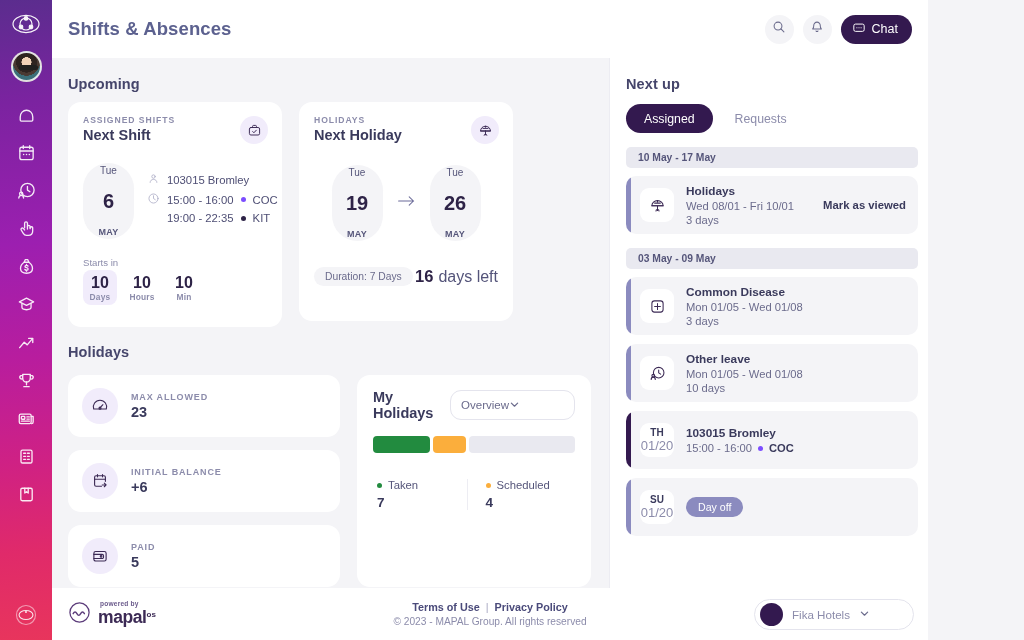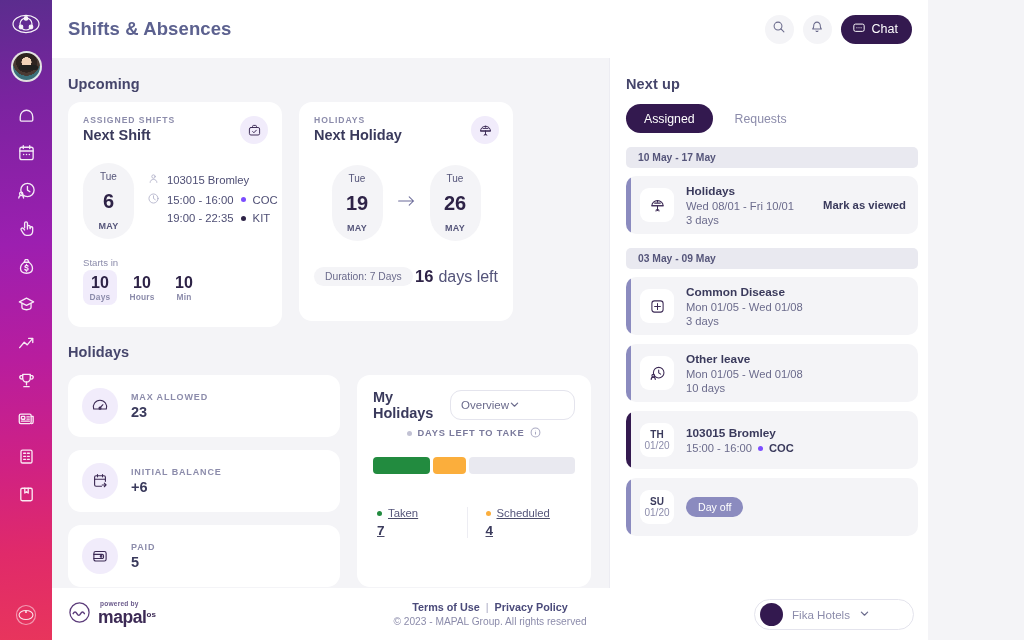--- a/index.html
+++ b/index.html
@@ -80,21 +80,21 @@
   .card-kicker { font-size: 8.6px; font-weight: 700; letter-spacing: .95px; color: #8c8cab; text-transform: uppercase; }
   .card-heading { font-size: 14.5px; font-weight: 700; color: #3a3a5c; margin-top: 2px; }
   .card-badge {
     position: absolute; right: 14px; top: 14px; width: 28px; height: 28px;
     border-radius: 50%; background: #f1ecfb; display: flex; align-items: center; justify-content: center;
   }
   .card-badge svg { width: 15px; height: 15px; stroke: #3c2a55; fill: none; stroke-width: 1.3; stroke-linecap: round; stroke-linejoin: round; }
 
   .date-pill {
     width: 51px; height: 76px; border-radius: 26px; background: #f4f4f7;
-    display: flex; flex-direction: column; align-items: center; justify-content: center; gap: 9px;
+    display: flex; flex-direction: column; align-items: center; justify-content: center; gap: 15px;
     flex: 0 0 51px;
   }
   .dp-dow { font-size: 10px; color: #55557a; font-weight: 400; }
   .dp-day { font-size: 20px; font-weight: 700; color: #2e2347; line-height: 1.05; }
   .dp-mon { font-size: 9px; font-weight: 700; color: #55557a; letter-spacing: .3px; }
 
   .shift-mid { display: flex; gap: 13px; margin-top: 20px; align-items: flex-start; }
   .shift-lines { padding-top: 9px; display: flex; flex-direction: column; gap: 5px; }
   .sline { display: flex; align-items: center; gap: 7px; font-size: 11.3px; color: #4e4e74; white-space: nowrap; }
   .sline svg { width: 13px; height: 13px; stroke: #aeaec7; fill: none; stroke-width: 1.3; stroke-linecap: round; stroke-linejoin: round; flex: 0 0 13px; }
@@ -135,21 +135,21 @@
     display: flex; align-items: center; padding: 0 10px; font-size: 11.5px; color: #6b6b8c; cursor: pointer;
   }
   .select svg { margin-left: auto; width: 11px; height: 11px; stroke: #6b6b8c; fill: none; stroke-width: 1.5; stroke-linecap: round; stroke-linejoin: round; }
   .big-num { text-align: center; font-size: 19px; font-weight: 700; color: #45456b; margin-top: 17px; }
   .dlt { display: flex; align-items: center; justify-content: center; gap: 6px; margin-top: 3px; }
   .dlt .mdot { width: 5px; height: 5px; border-radius: 50%; background: #c2c2d4; }
   .dlt .txt { font-size: 9.3px; font-weight: 700; letter-spacing: .8px; color: #7a7a9c; }
   .dlt svg { width: 11px; height: 11px; stroke: #a9a9c2; fill: none; stroke-width: 1.3; }
   .bar { display: flex; gap: 3px; height: 17px; margin-top: 15px; }
   .bar > div { border-radius: 4px; }
-  .legend { display: flex; margin-top: 33px; text-decoration: underline; }
+  .legend { display: flex; margin-top: 26px; }
   .lg { flex: 1; padding-left: 4px; }
   .lg + .lg { border-left: 1px solid #ededf3; padding-left: 18px; }
   .lg-top { display: flex; align-items: center; gap: 6px; font-size: 11.3px; color: #55557a; }
   .lg-val { font-size: 13.5px; font-weight: 700; color: #3a3a5c; margin-top: 4px; }
 
   
   .tabs { display: flex; align-items: center; gap: 4px; margin-top: 12px; }
   .tab { height: 29px; padding: 0 18px; border-radius: 15px; display: flex; align-items: center; font-size: 12.3px; color: #8c8cab; cursor: pointer; }
   .tab.active { background: #33194f; color: #fff; }
   .grp-head {
@@ -159,21 +159,21 @@
   .nu-item {
     background: #f4f4f7; border-radius: 10px; height: 58px; display: flex; align-items: center;
     padding-left: 14px; padding-right: 12px; margin-bottom: 9px; position: relative; overflow: hidden; cursor: pointer;
   }
   .nu-item::before { content: ""; position: absolute; left: 0; top: 0; bottom: 0; width: 5px; border-radius: 3px; background: #8b8bbf; }
   .nu-item.dark::before { background: #33194f; }
   .nu-ic { width: 34px; height: 34px; border-radius: 9px; background: #fff; display: flex; align-items: center; justify-content: center; flex: 0 0 34px; }
   .nu-ic svg { width: 17px; height: 17px; stroke: #3c2a55; fill: none; stroke-width: 1.25; stroke-linecap: round; stroke-linejoin: round; }
   .nu-day { width: 34px; height: 34px; border-radius: 9px; background: #fff; display: flex; flex-direction: column; align-items: center; justify-content: center; flex: 0 0 34px; }
   .nu-day .d1 { font-size: 10px; font-weight: 700; color: #3a3a5c; line-height: 1.1; }
-  .nu-day .d2 { font-size: 10px; color: #8c8cab; text-align: center; }
+  .nu-day .d2 { font-size: 13px; color: #8c8cab; text-align: center; }
   .nu-txt { margin-left: 12px; min-width: 0; }
   .nu-t1 { font-size: 11.8px; font-weight: 700; color: #3a3a5c; }
   .nu-t2 { font-size: 11.2px; color: #6b6b8c; margin-top: 2px; display: flex; align-items: center; gap: 6px; }
   .nu-t3 { font-size: 11.2px; color: #6b6b8c; margin-top: 2px; }
   .nu-action { margin-left: auto; font-size: 11.3px; font-weight: 700; color: #3a3a5c; white-space: nowrap; cursor: pointer; }
   .dayoff-chip { background: #8b8bbf; color: #fff; font-size: 10.6px; border-radius: 11px; padding: 4px 12px; margin-left: 12px; }
 
   
   .footer { height: 52px; flex: 0 0 52px; background: #fff; display: flex; align-items: center; padding: 0 14px 0 16px; position: relative; }
   .mapal { display: flex; align-items: center; gap: 7px; }
@@ -493,30 +493,20 @@
               <div class="select">
                 <span>Overview</span>
                 <span>
                   <svg viewBox="0 0 14 14">
                       <path d="M3 5.2 7 9.2l4-4"></path>
                     </svg>
                 </span>
               </div>
             </div>
 
-            <div class="dlt">
-              <span class="mdot"></span>
-              <span class="txt">DAYS LEFT TO TAKE</span>
-              <span>
-                <svg viewBox="0 0 14 14">
-                    <circle cx="7" cy="7" r="5.6"></circle>
-                    <path d="M7 6.2v3.4M7 4.4v.5"></path>
-                  </svg>
-              </span>
-            </div>
 
             <div class="bar">
               <div style="flex:7;background:#228b3f"></div>
               <div style="flex:4;background:#fbae3c"></div>
               <div style="flex:13;background:#e9e9f0"></div>
             </div>
 
             <div class="legend">
               <div class="lg">
                 <div class="lg-top">

